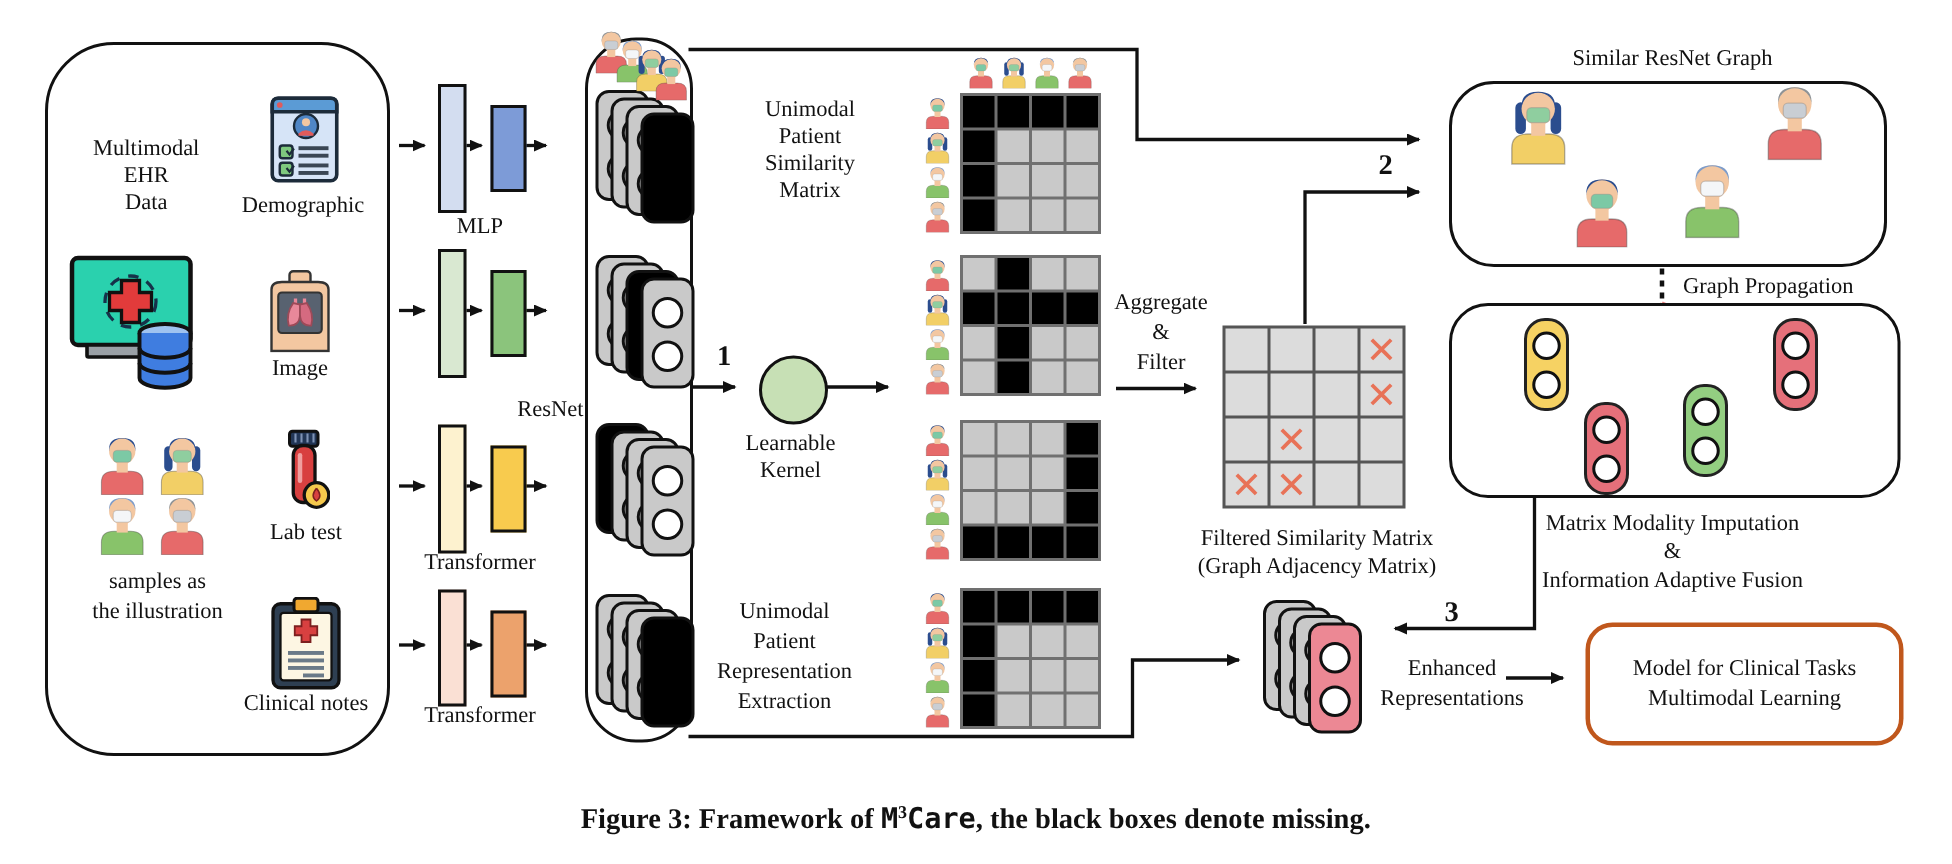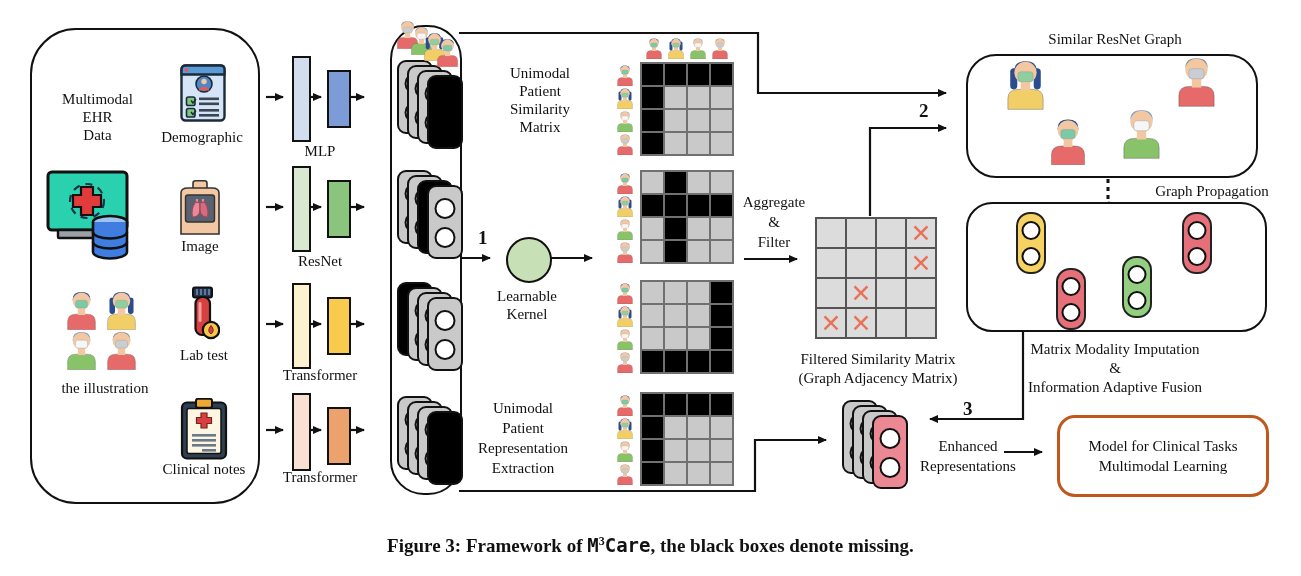--- a/index.html
+++ b/index.html
@@ -146,20 +146,21 @@
       <path d="M21 19 v6 m6 -6 v6" stroke="#e8889a" stroke-width="2.2" fill="none"></path>
       <path d="M19.5 22 q-5 7 -3 15 q7 0.5 7.5 -7 l0 -7 z" fill="#e8889a" stroke="#9c4a58" stroke-width="1.2"></path>
       <path d="M28.5 22 q5 7 3 15 q-7 0.5 -7.5 -7 l0 -7 z" fill="#d56a80" stroke="#9c4a58" stroke-width="1.2"></path>
     </svg>
   </div>
   <div class="lbl" style="left:165px;top:237px;width:70px;">
     <div class="ln">Image</div>
   </div>
 
   <div class="lbl" style="left:30px;top:378px;width:150px;line-height:20px;">
+    <div class="ln">samples as</div>
     <div class="ln">the illustration</div>
   </div>
 
   <div class="icon" style="left:186px;top:286px;width:34px;height:58px;">
     <svg viewBox="0 0 34 58">
       <rect x="7" y="1.5" width="19" height="10" rx="2" fill="#223656" stroke="#111" stroke-width="2"></rect>
       <path d="M11 3 v6 m4 -6 v6 m4 -6 v6 m4 -6 v6" stroke="#7f93b5" stroke-width="1.4"></path>
       <rect x="9.5" y="11" width="14.5" height="38" rx="6.5" fill="#d84040" stroke="#111" stroke-width="2.2"></rect>
       <rect x="12.5" y="16" width="3" height="20" rx="1.5" fill="#f0a0a0"></rect>
       <circle cx="25" cy="44" r="8.2" fill="#f5c84c" stroke="#111" stroke-width="2.2"></circle>
@@ -187,21 +188,21 @@
   <div class="lbl" style="left:154px;top:460px;width:100px;">
     <div class="ln">Clinical notes</div>
   </div>
 
   <div id="encoders">
       <div class="bar" style="left: 292px; top: 56px; width: 15px; height: 82px; background: rgb(211, 221, 240);"></div>
       <div class="bar" style="left: 327px; top: 70px; width: 20px; height: 54px; background: rgb(125, 155, 215);"></div>
       <div class="lbl" style="left: 260px; top: 142px; width: 120px;">MLP</div>
       <div class="bar" style="left: 292px; top: 166px; width: 15px; height: 82px; background: rgb(217, 232, 209);"></div>
       <div class="bar" style="left: 327px; top: 180px; width: 20px; height: 54px; background: rgb(139, 196, 124);"></div>
-      <div class="lbl" style="left: 260px; top: 252px; width: 120px;">ResNet</div>
+      <div class="lbl" style="left: 260px; top: 264px; width: 120px; padding-left: 47px;">ResNet</div>
       <div class="bar" style="left: 292px; top: 283px; width: 15px; height: 82px; background: rgb(253, 242, 207);"></div>
       <div class="bar" style="left: 327px; top: 297px; width: 20px; height: 54px; background: rgb(248, 203, 78);"></div>
       <div class="lbl" style="left: 260px; top: 366px; width: 120px;">Transformer</div>
       <div class="bar" style="left: 292px; top: 393px; width: 15px; height: 74px; background: rgb(250, 224, 212);"></div>
       <div class="bar" style="left: 327px; top: 407px; width: 20px; height: 54px; background: rgb(236, 162, 108);"></div>
       <div class="lbl" style="left: 260px; top: 468px; width: 120px;">Transformer</div>
     </div>
 
   <div class="panel" style="left:390px;top:25px;width:68px;height:466px;border-radius:34px;"></div>
   <div id="stacks">
@@ -380,21 +381,21 @@
     <div class="ln">Filtered Similarity Matrix</div>
     <div class="ln">(Graph Adjacency Matrix)</div>
   </div>
   <div class="step" style="left:919px;top:100px;">2</div>
 
   <div class="lbl" style="left:1030px;top:30px;width:170px;">
     <div class="ln">Similar ResNet Graph</div>
   </div>
   <div class="panel" style="left:966px;top:54px;width:288px;height:120px;border-radius:30px;"></div>
 
-  <div class="lbl" style="left:1122px;top:182px;width:180px;text-align:center;">
+  <div class="lbl" style="left:1122px;top:182px;width:180px;text-align:left;">
     <div class="ln">Graph Propagation</div>
   </div>
 
   <div class="panel" style="left:966px;top:202px;width:297px;height:126px;border-radius:26px;"></div>
   <div id="capsules">
       <div class="capsule" style="left: 1016px; top: 212px; background: rgb(246, 210, 99);">
         <div class="dot" style="top: 7px;"></div>
         <div class="dot" style="top: 33px;"></div>
       </div>
       <div class="capsule" style="left: 1182px; top: 212px; background: rgb(229, 112, 122);">

